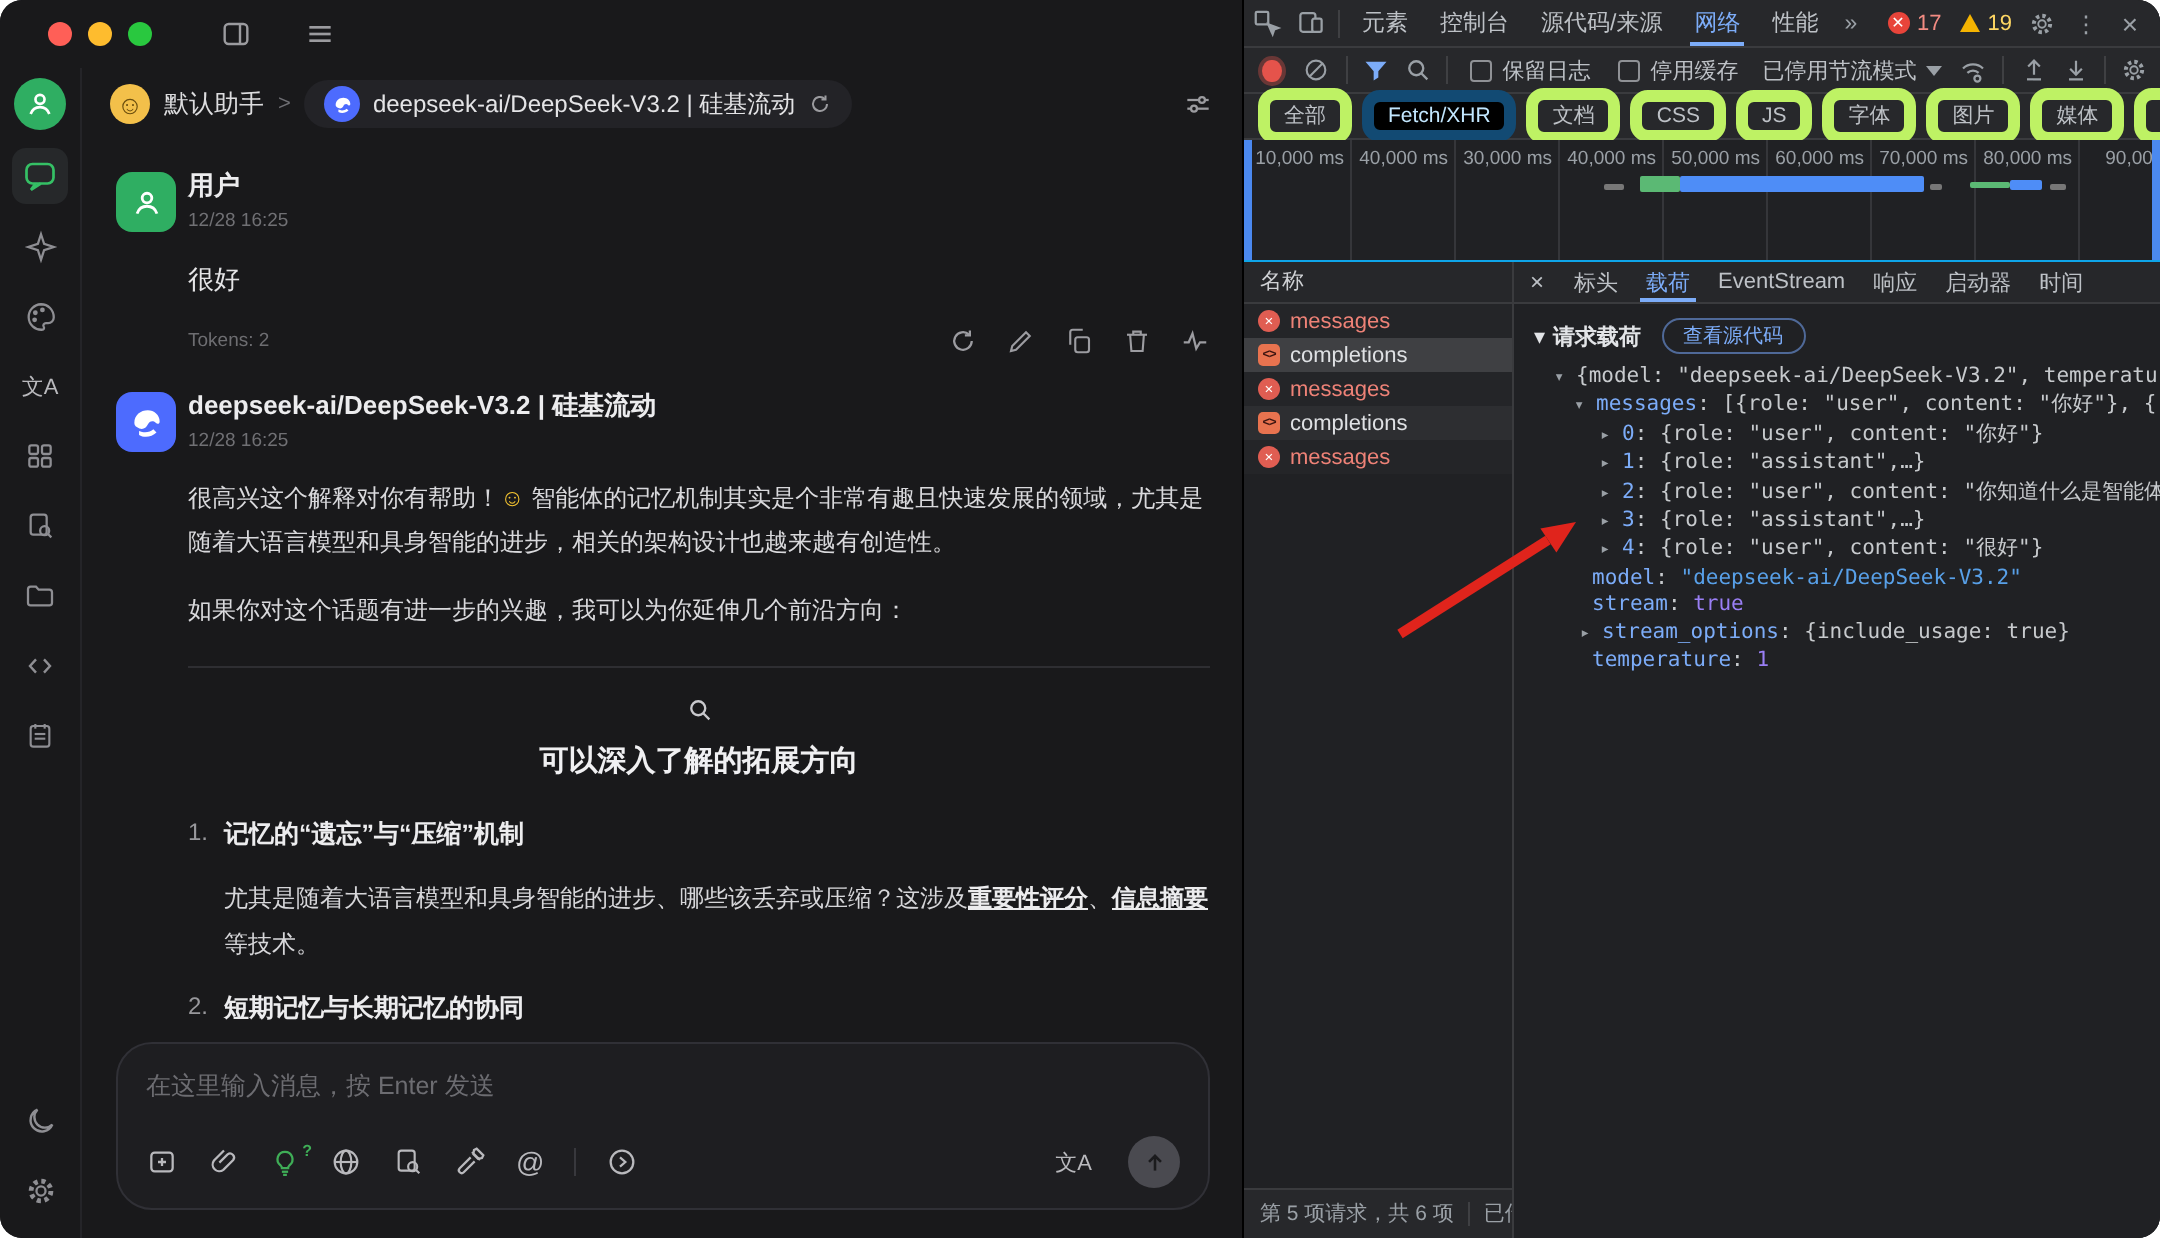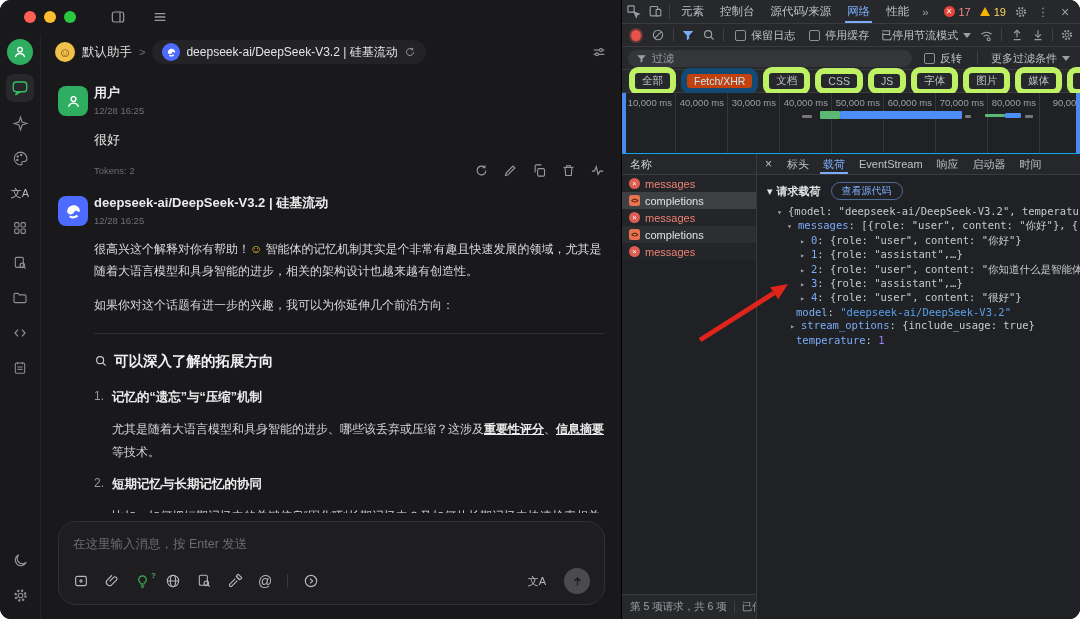--- a/index.html
+++ b/index.html
@@ -37,21 +37,21 @@
   .msg .when { font-size:9.5px; color:#707074; margin-top:3px; }
   .msg-body { font-size:12px; color:#d9d9dc; line-height:1.8; }
   .u-text { margin-top:15px; font-size:13px; color:#e4e4e6; }
   .tokens-row { display:flex; align-items:center; margin-top:14px; }
   .tokens { font-size:9.5px; color:#6d6d71; }
   .msg-actions { margin-left:auto; display:flex; gap:14px; color:#9c9ca1; }
   .ai-content { margin-top:13px; }
   .ai-content p { margin-bottom:13px; }
   .emoji { color:#f2c230; }
   .hr { height:1px; background:#2e2e32; margin:16px 0 14px; }
-  .sec-title { display:flex; align-items:center; gap:6px; font-size:14.5px; font-weight:bold; color:#f0f0f2; margin-bottom:12px; }
+  .sec-title { display:flex; align-items:center; gap:6px; font-size:14.5px; font-weight:bold; color:#f0f0f2; margin-bottom:12px;flex-direction:column; }
   .oli { display:flex; margin-top:10px; }
   .oli .num { width:18px; flex:0 0 18px; color:#98989c; font-size:12px; line-height:1.8; }
   .oli .tit { font-size:12.5px; font-weight:bold; color:#ececee; line-height:1.8; }
   .oli-body { margin:10px 0 4px 18px; font-size:12px; color:#d6d6d9; line-height:1.85; }
   .b { font-weight:bold; color:#ececee;text-decoration:underline; }
   .composer { flex:0 0 auto; margin:8px 16px 14px 17px; background:#1e1e21; border:1px solid #303036; border-radius:18px; padding:12px 14px 10px; }
   .composer input { width:100%; background:transparent; border:none; outline:none; font-size:12.5px; color:#dddde0; font-family:"Liberation Sans",sans-serif; }
   .composer input::placeholder { color:#6c6c71; }
   .comp-bar { display:flex; align-items:center; gap:15px; margin-top:16px; color:#b9b9bd; }
   .comp-div { width:1px; height:14px; background:#38383d; }
@@ -82,21 +82,21 @@
   .cb .box { width:11px; height:11px; border:1px solid #8f9195; border-radius:2px; }
   .caret-dn { width:0; height:0; border-left:4px solid transparent; border-right:4px solid transparent; border-top:5px solid #9aa0a6; margin-left:5px; }
   .throttle { display:flex; align-items:center; margin:0 4px; white-space:nowrap; }
   .dt-filterrow { height:23px; flex:0 0 23px; padding:0 6px; gap:6px; font-size:11px; }
   .filter-pill { flex:1; max-width:300px; height:17px; background:#35363a; border-radius:9px; display:flex; align-items:center; padding:0 8px; gap:5px; color:#9aa0a6; }
   .filter-pill input { flex:1; background:transparent; border:none; outline:none; color:#ddd; font-size:11px; font-family:"Liberation Sans",sans-serif; }
   .filter-pill input::placeholder { color:#9aa0a6; }
   .frt { margin-left:auto; display:flex; align-items:center; gap:6px; white-space:nowrap; }
   .dt-chips { height:23px; flex:0 0 23px; padding:0 7px; gap:5px; font-size:10.5px; }
   .chip { border:6px solid #bef264; border-radius:9px; padding:1px 7px; white-space:nowrap; color:#bdc1c6; }
-  .chip.sel { background:#c2410c; border-color:#124a73; color:#c2e7ff; }
+  .chip.sel { background:#000000; border-color:#124a73; color:#c2e7ff; }
   .overview { height:61px; flex:0 0 61px; position:relative; border-bottom:1px solid #0ea5e9; background:#202124; overflow:hidden; }
   .ov-cells { position:absolute; inset:0; display:flex; padding-left:2px; }
   .ov-cell { width:52px; flex:0 0 52px; border-right:1px solid #35363a; font-size:9.5px; color:#9aa0a6; text-align:right; padding:4px 3px 0 0; white-space:nowrap; overflow:hidden; }
   .ovbar { position:absolute; border-radius:1px; }
   .handle { position:absolute; top:0; bottom:0; width:4px; background:#4b89f0; }
   .dt-main { flex:1; display:flex; min-height:0; position:relative; }
   .dt-left { width:135px; flex:0 0 135px; border-right:1px solid #3a3b3e; display:flex; flex-direction:column; background:#202124; }
   .colhead { height:21px; flex:0 0 21px; line-height:21px; padding-left:8px; font-size:11px; color:#cfd1d4; border-bottom:1px solid #3a3b3e; background:#26272a; }
   .req { height:17px; flex:0 0 17px; display:flex; align-items:center; gap:5px; padding-left:7px; font-size:11px; white-space:nowrap; overflow:hidden; }
   .req.odd { background:#242528; } .req.even { background:#2d2e31; } .req.sel { background:#3f4043; }
@@ -477,39 +477,20 @@
       </span>
       <span class="vdiv"></span>
       <span class="ic16">
         <svg class="i" width="14" height="14" viewBox="0 0 24 24" fill="none" stroke="currentColor">
               <circle cx="12" cy="12" r="7" stroke-width="3.4" stroke-dasharray="2.9 2.6"></circle>
               <circle cx="12" cy="12" r="3.2" stroke-width="1.6"></circle>
             </svg>
       </span>
     </div>
 
-    <div class="dt-row dt-filterrow">
-      <span class="filter-pill">
-        <svg class="i" width="11" height="11" viewBox="0 0 24 24" fill="currentColor">
-              <path d="M3 5h18l-7 8v5.5L10 21v-8Z"></path>
-            </svg>
-        <input type="text" placeholder="过滤" style="">
-      </span>
-      <span class="frt">
-        <span class="cb">
-              <span class="box"></span>
-              <span>反转</span>
-            </span>
-        <span class="vdiv"></span>
-        <span class="throttle">
-              <span>更多过滤条件</span>
-              <span class="caret-dn"></span>
-            </span>
-      </span>
-    </div>
 
     <div class="dt-row dt-chips">
       <span class="chip">全部</span>
       <span class="chip sel">Fetch/XHR</span>
       <span class="chip">文档</span>
       <span class="chip">CSS</span>
       <span class="chip">JS</span>
       <span class="chip">字体</span>
       <span class="chip">图片</span>
       <span class="chip">媒体</span>
@@ -591,20 +572,21 @@
             <span class="vs-pill">查看源代码</span>
           </div>
           <div class="pl-row" style="padding-left:10px"><span class="caret">▾</span><span>{model: "deepseek-ai/DeepSeek-V3.2", temperature: 1,…}</span></div>
           <div class="pl-row" style="padding-left:20px"><span class="caret">▾</span><span class="k">messages</span><span>: [{role: "user", content: "你好"}, {role: "as</span></div>
           <div class="pl-row" style="padding-left:33px"><span class="caret">▸</span><span class="k">0</span><span>: {role: "user", content: "你好"}</span></div>
           <div class="pl-row" style="padding-left:33px"><span class="caret">▸</span><span class="k">1</span><span>: {role: "assistant",…}</span></div>
           <div class="pl-row" style="padding-left:33px"><span class="caret">▸</span><span class="k">2</span><span>: {role: "user", content: "你知道什么是智能体的短期记忆吗</span></div>
           <div class="pl-row" style="padding-left:33px"><span class="caret">▸</span><span class="k">3</span><span>: {role: "assistant",…}</span></div>
           <div class="pl-row" style="padding-left:33px"><span class="caret">▸</span><span class="k">4</span><span>: {role: "user", content: "很好"}</span></div>
           <div class="pl-row" style="padding-left:29px"><span class="k">model</span><span>: </span><span class="s">"deepseek-ai/DeepSeek-V3.2"</span></div>
+          <div class="pl-row" style="padding-left:29px"><span class="k">stream</span><span>: </span><span class="v">true</span></div>
           <div class="pl-row" style="padding-left:23px"><span class="caret">▸</span><span class="k">stream_options</span><span>: {include_usage: true}</span></div>
           <div class="pl-row" style="padding-left:29px"><span class="k">temperature</span><span>: </span><span class="v">1</span></div>
         </div>
       </div>
 
       <svg class="arrow-svg" width="458" height="469" viewBox="0 0 458 469">
         <line x1="78" y1="186" x2="152" y2="139" stroke="#e0241c" stroke-width="5"></line>
         <polygon points="166,130 156.2,145.2 148.2,133.2" fill="#e0241c"></polygon>
       </svg>
     </div>

